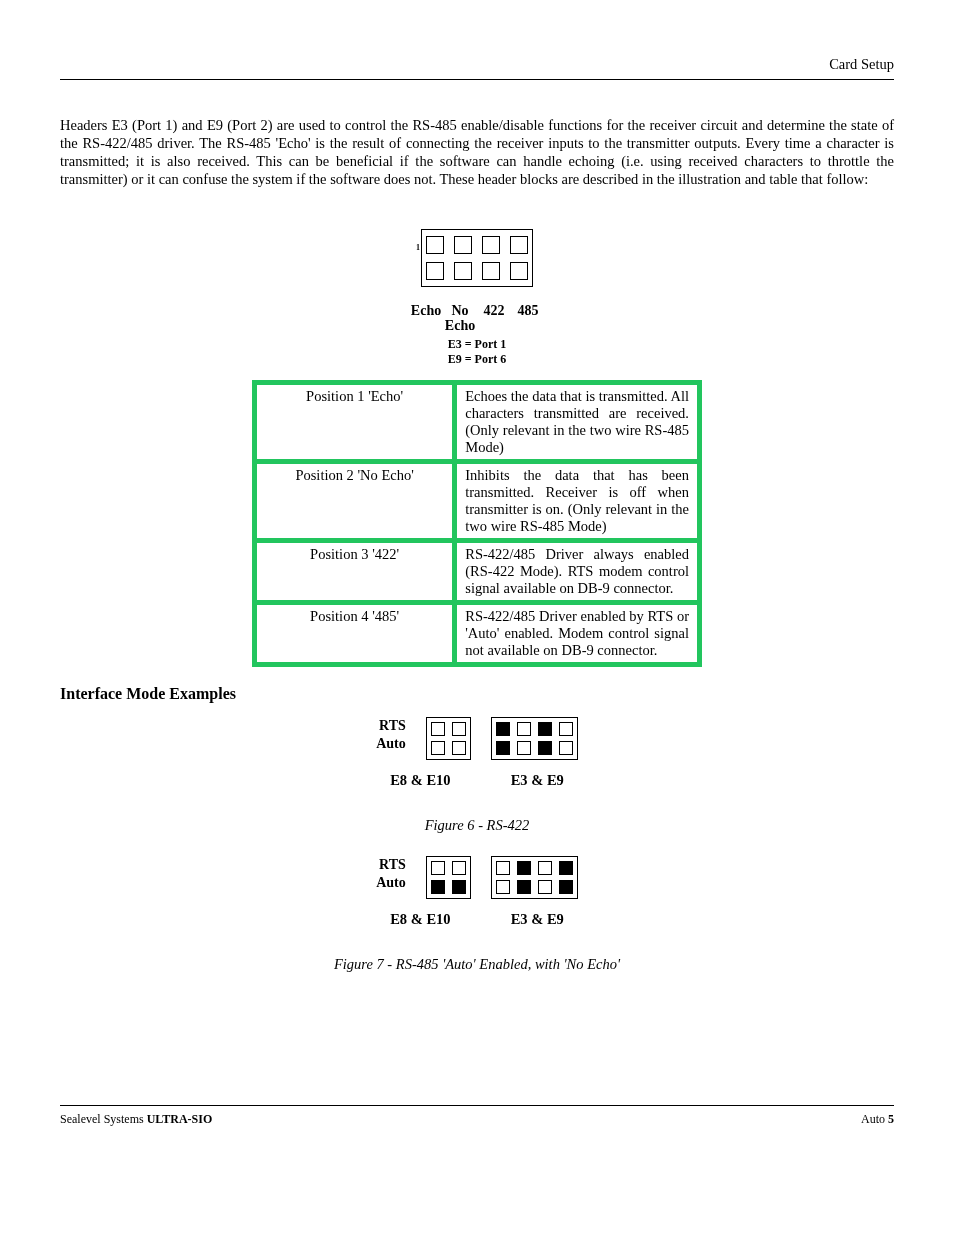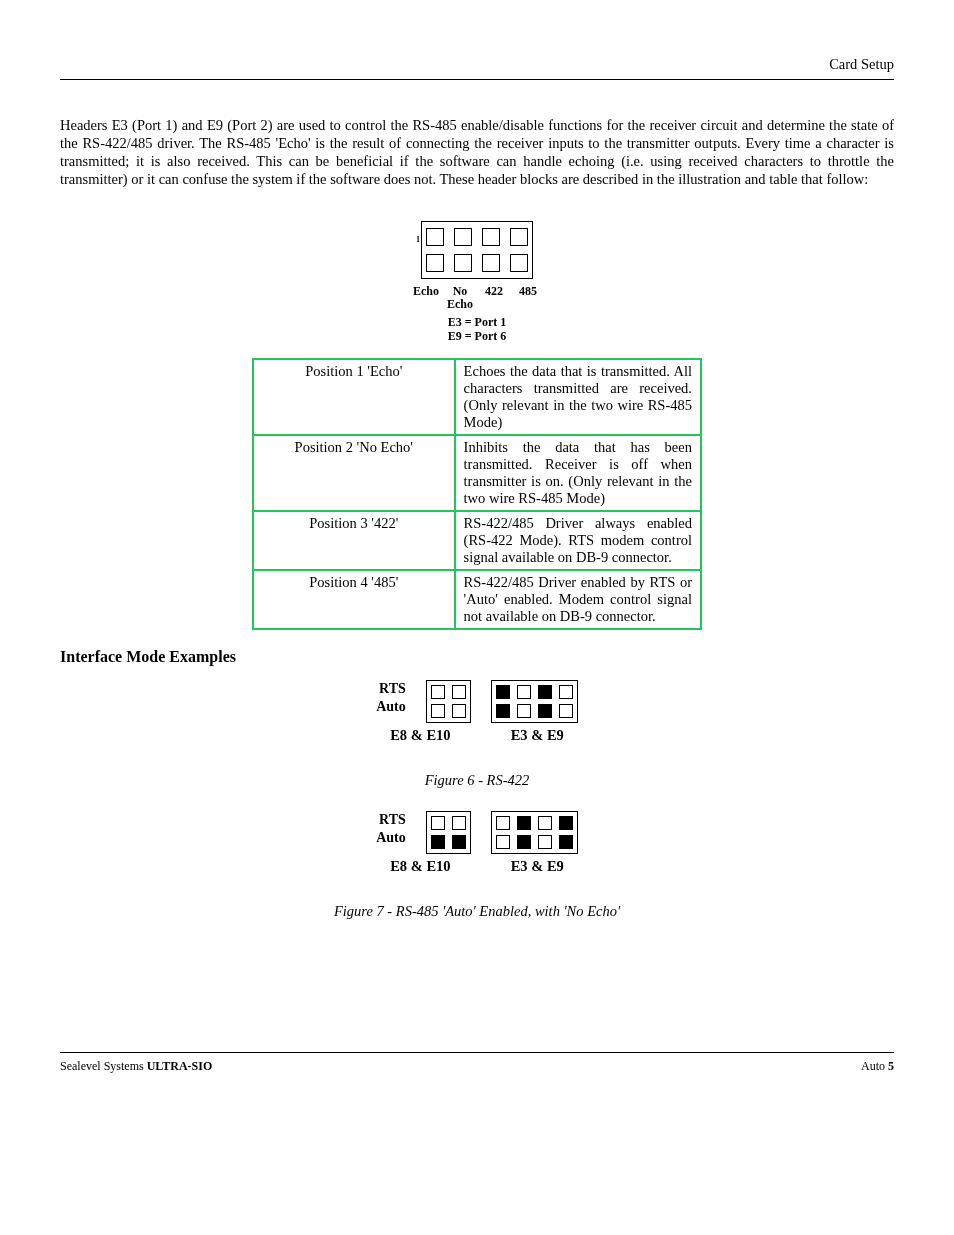--- a/index.html
+++ b/index.html
@@ -7,45 +7,45 @@
     font-size: 14.5px;
     color: #000;
     background: #fff;
     margin: 0;
     padding: 56px 60px 40px 60px;
     width: 954px;
     box-sizing: border-box;
   }
   .header-area { text-align: right; margin-bottom: 6px; }
   .header-rule { border: 0; border-top: 1.5px solid #000; margin: 0 0 36px 0; }
-  .intro { text-align: justify; line-height: 1.25; margin-bottom: 32px; }
+  .intro { text-align: justify; line-height: 1.25; margin-bottom: 40px; }
   .jumper-diagram { display: flex; flex-direction: column; align-items: center; margin: 20px 0 14px 0; }
   .jumper-box { border: 1.5px solid #000; padding: 6px 4px; display: inline-block; }
   .jumper-row { display: flex; gap: 10px; }
   .jumper-row + .jumper-row { margin-top: 8px; }
   .jumper-pin { width: 18px; height: 18px; border: 1.5px solid #000; box-sizing: border-box; }
   .pin1-mark { font-size: 8px; position: absolute; margin-left: -5px; margin-top: 14px; font-weight: bold; }
-  .jumper-labels { display: flex; gap: 0px; font-size: 12px; font-weight: bold; margin-top: 6px; justify-content: center; width: 136px; }
+  .jumper-labels { display: flex; gap: 0px; font-size: 14px; font-weight: bold; margin-top: 16px; justify-content: center; width: 136px; }
   .jumper-labels > span { flex: 1; text-align: center; line-height: 1.1; }
   .jumper-sub { font-size: 12px; font-weight: bold; text-align: center; margin-top: 4px; line-height: 1.2; }
   table.desc { border-collapse: collapse; margin: 8px auto 18px auto; width: 450px; }
-  table.desc td { border: 2px solid #22c55e; padding: 3px 8px; vertical-align: top; font-size: 14.5px; }
+  table.desc td { border: 5px solid #22c55e; padding: 3px 8px; vertical-align: top; font-size: 14.5px; }
   table.desc td:first-child { width: 45%; text-align: center; }
   table.desc td:last-child { text-align: justify; }
   h2.sec { font-size: 16px; font-weight: bold; margin: 6px 0 14px 0; }
   .examples { display: flex; flex-direction: column; align-items: center; }
   .ex-row { display: flex; gap: 20px; margin-bottom: 4px; }
   .ex-labels { text-align: right; font-weight: bold; line-height: 1.3; font-size: 14px; }
   .small-jumper { border: 1.5px solid #000; padding: 4px; }
   .sj-row { display: flex; gap: 7px; }
   .sj-row + .sj-row { margin-top: 5px; }
   .sj-pin { width: 14px; height: 14px; border: 1.5px solid #000; box-sizing: border-box; background: #fff; }
   .sj-pin.f { background: #000; }
   .sj4 .sj-row { gap: 7px; }
-  .ex-cap { display: flex; gap: 60px; font-weight: bold; justify-content: center; margin-top: 0; margin-bottom: 18px; }
+  .ex-cap { display: flex; gap: 60px; font-weight: bold; justify-content: center; margin-top: 8px; margin-bottom: 18px; }
   .fig-cap { font-style: italic; text-align: center; margin: 10px 0 22px 0; }
   .footer-rule { border: 0; border-top: 1px solid #000; margin: 110px 0 6px 0; }
   .footer { display: flex; justify-content: space-between; font-size: 12px; }
   .footer .prod { font-weight: bold; }
 </style>
 </head>
 <body>
 
 <div class="header-area">
   <span>Card Setup</span>

